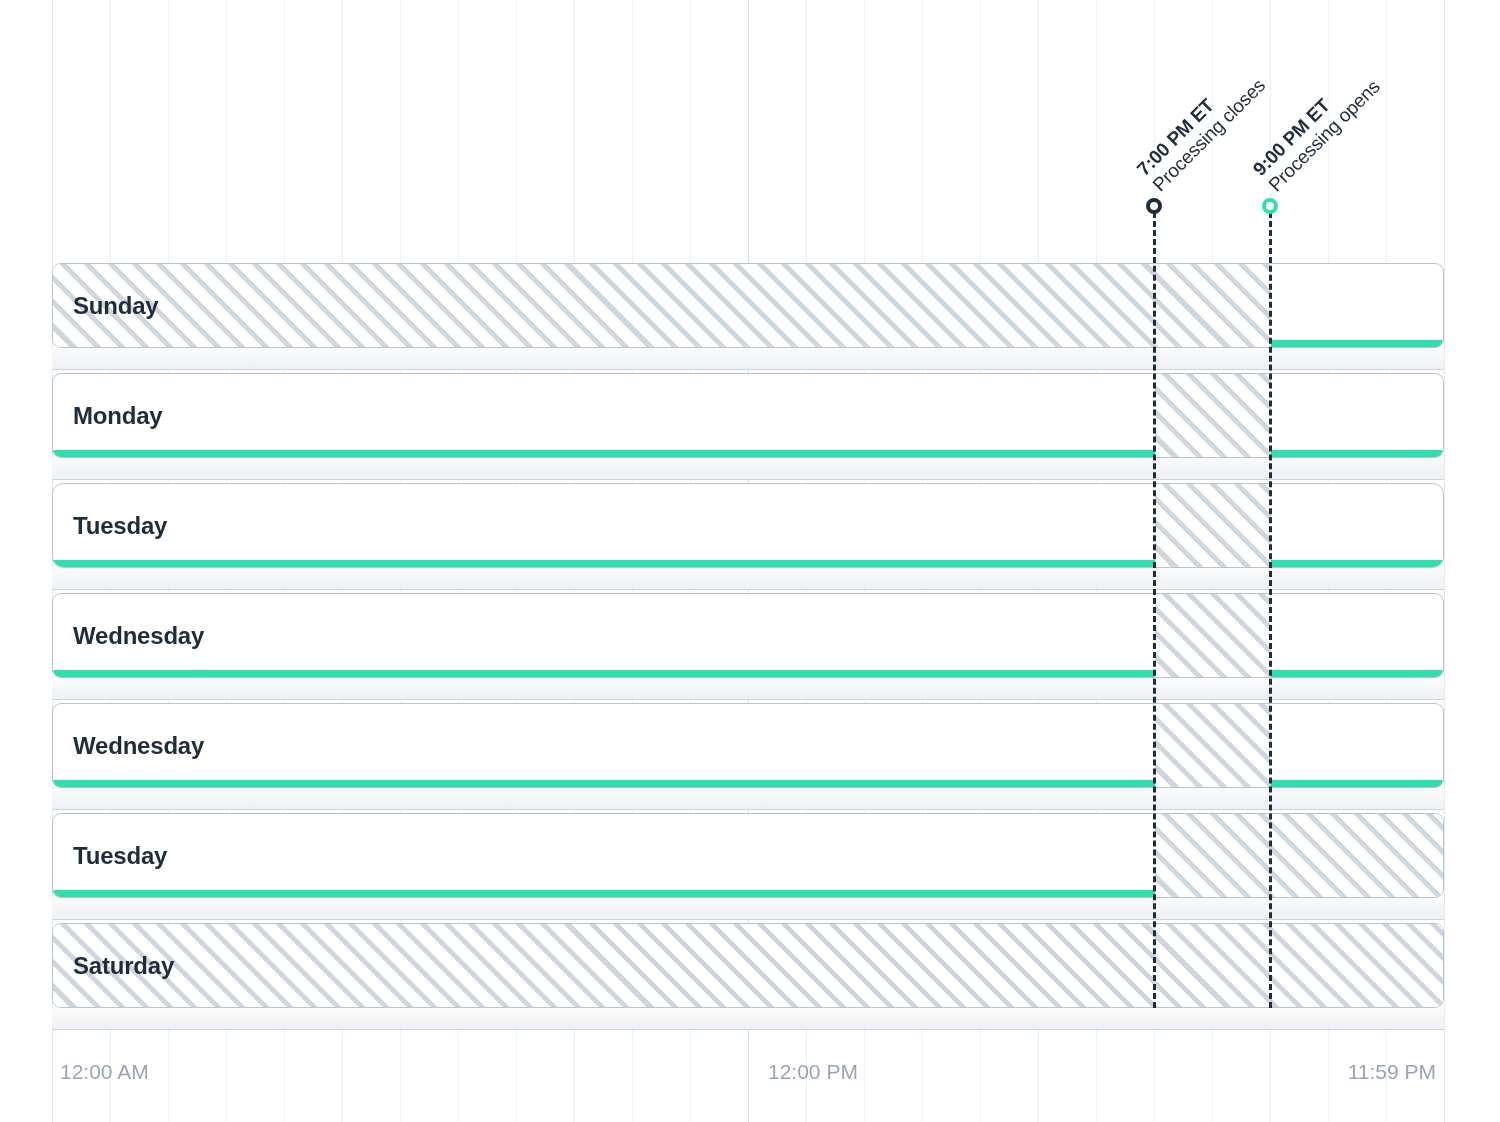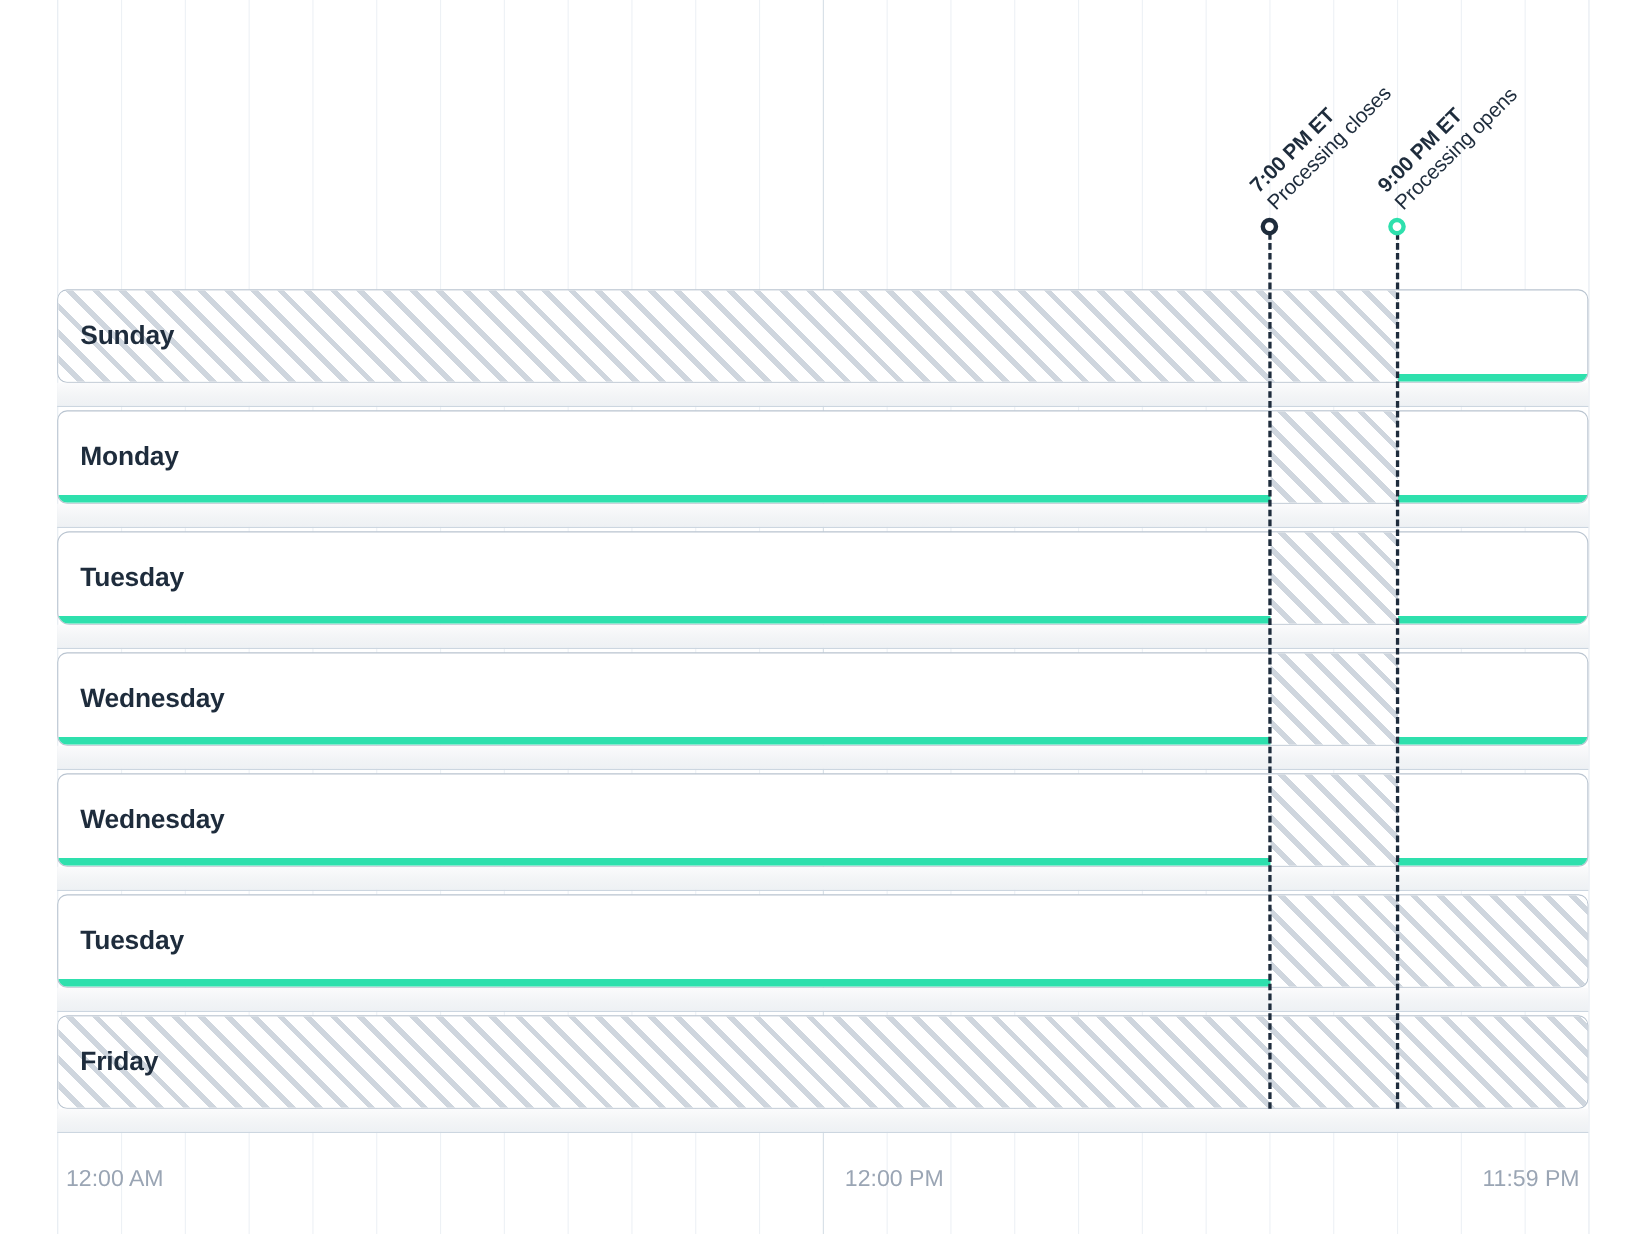--- a/index.html
+++ b/index.html
@@ -224,21 +224,21 @@
         <div class="availbar" style="left: 1218px; width: 174px;"></div>
         <div class="day-label">Wednesday</div>
       </div>
       <div class="day-row" style="top: 813px;">
         <div class="hatch" style="left: 1102px; width: 290px;"></div>
         <div class="availbar" style="left: 0px; width: 1102px;"></div>
         <div class="day-label">Tuesday</div>
       </div>
       <div class="day-row" style="top: 923px;">
         <div class="hatch" style="left: 0px; width: 1392px;"></div>
-        <div class="day-label">Friday</div>
+        <div class="day-label">Saturday</div>
       </div>
     </div>
 
   <div id="markers">
       <div class="marker" style="left: 1154px; top: 206px;">
         <div class="marker-line" style="height: 796px;"></div>
         <div class="marker-dot"></div>
         <div class="marker-text">
           <span class="m-time">7:00 PM ET</span>
           <span class="m-desc">Processing closes</span>

